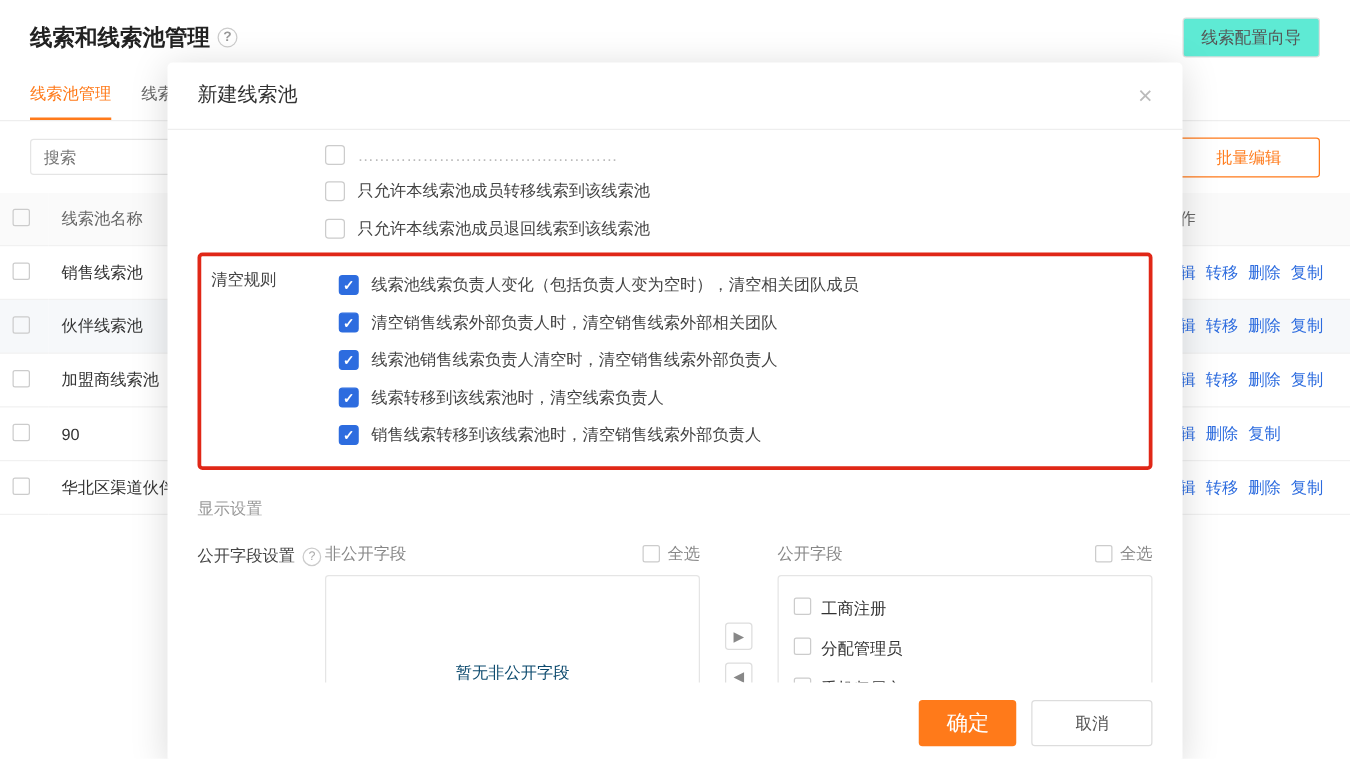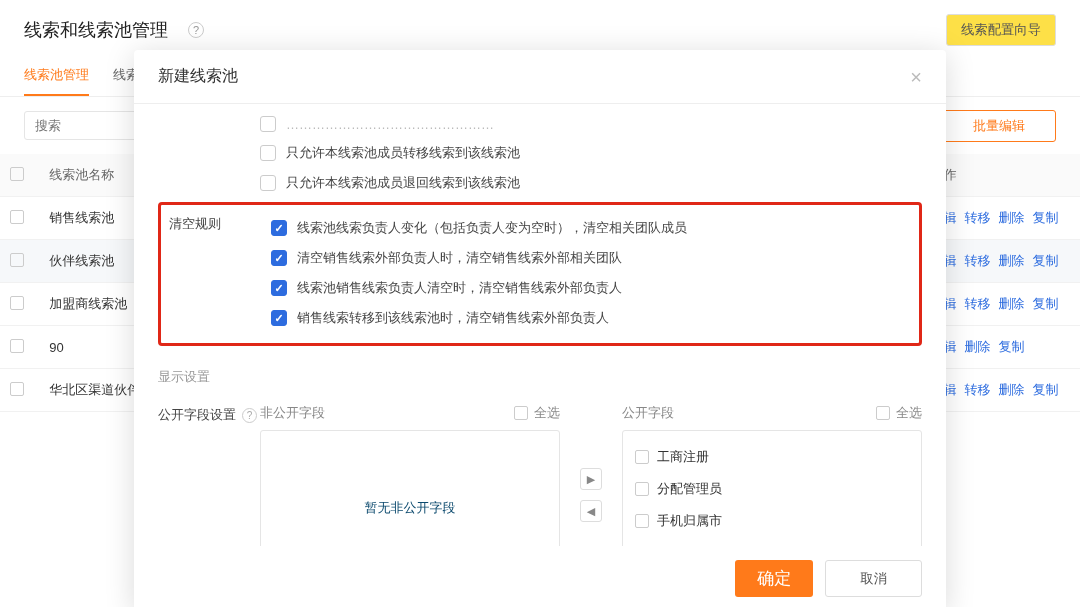--- a/index.html
+++ b/index.html
@@ -1,22 +1,22 @@
 <!DOCTYPE html>
 <html><head>
 <meta charset="utf-8">
 <style>
 * { box-sizing: border-box; margin: 0; padding: 0; }
 body { font-family: -apple-system,"PingFang SC","Microsoft YaHei",sans-serif; font-size: 13px; color: #333; background: #fff; width: 1080px; height: 607px; overflow: hidden; position: relative; }
 
 
 .page-header { display:flex; align-items:center; justify-content:space-between; padding:14px 24px 10px; }
-.page-title { font-size:18px; font-weight:400; color:#222; display:flex; align-items:center; gap:20px;text-align:right; }
+.page-title { font-size:18px; font-weight:700; color:#222; display:flex; align-items:center; gap:6px;text-align:right; }
 .help-dot { width:16px; height:16px; border:1px solid #ccc; border-radius:50%; font-size:11px; color:#999; display:flex; align-items:center; justify-content:center; }
-.wizard-btn { border:1px solid #ddd; background:#fde047; padding:6px 14px; border-radius:3px; color:#555; cursor:pointer; }
+.wizard-btn { border:1px solid #ddd; background:#5eead4; padding:6px 14px; border-radius:3px; color:#555; cursor:pointer; }
 
 .tabbar { display:flex; gap:24px; padding:0 24px; border-bottom:1px solid #eee; }
 .tab { padding:10px 0; color:#666; cursor:pointer; }
 .tab.active { color:#ff7a1a; border-bottom:2px solid #ff7a1a; font-weight:500; }
 
 .toolbar-row { display:flex; align-items:center; padding:10px 24px; gap:8px; }
 .search-input { flex:0 0 auto; width:640px; border:1px solid #e5e5e5; border-radius:3px; padding:6px 10px; color:#999; font-size:13px; }
 .toolbar-right { margin-left:auto; display:flex; align-items:center; gap:8px; }
 .gear-circle { width:22px; height:22px; border:1px solid #ccc; border-radius:50%; display:flex; align-items:center; justify-content:center; color:#888; font-size:12px; }
 .btn-orange { background:#ff7a1a; color:#fff; border:none; padding:7px 14px; border-radius:3px; cursor:pointer; font-size:17px; display:inline-flex; align-items:center; gap:3px;}
@@ -53,21 +53,21 @@
 
 .callout { border:3px solid #e02717; border-radius:4px; padding:4px 8px 6px; margin-bottom:12px; }
 
 .section-hd { color:#999; font-size:13px; padding:10px 0 14px; }
 
 .field-row { display:flex; align-items:flex-start; gap:20px; }
 .dual-col { flex:1; }
 .dual-hd { display:flex; align-items:center; justify-content:space-between; padding-bottom:8px; color:#888; }
 .dual-box { border:1px solid #e5e5e5; border-radius:3px; height:156px; padding:10px 12px; font-size:13px; color:#333; overflow:hidden;}
 .placeholder-center { display:flex; align-items:center; justify-content:center; height:100%; color:#0c4a6e; }
-.opt-line { display:flex; align-items:center; gap:8px; padding:7px 0; }
+.opt-line { display:flex; align-items:flex-start; gap:8px; padding:7px 0; }
 .move-btns { display:flex; flex-direction:column; gap:10px; align-self:center;}
 .move-btn { width:22px; height:22px; border:1px solid #ddd; border-radius:3px; display:flex; align-items:center; justify-content:center; color:#888; cursor:pointer; background:#fff; font-size:11px;}
 .help-q { width:15px; height:15px; border:1px solid #ccc; border-radius:50%; display:inline-flex; align-items:center; justify-content:center; font-size:10px; color:#aaa;}
 </style>
 </head>
 <body>
 
 <div class="page-header">
   <div class="page-title">
     <span>线索和线索池管理</span>
@@ -186,20 +186,24 @@
             <div class="ck-line">
               <span class="ck checked"></span>
               <span>清空销售线索外部负责人时，清空销售线索外部相关团队</span>
             </div>
             <div class="ck-line">
               <span class="ck checked"></span>
               <span>线索池销售线索负责人清空时，清空销售线索外部负责人</span>
             </div>
             <div class="ck-line">
               <span class="ck checked"></span>
+              <span>线索转移到该线索池时，清空线索负责人</span>
+            </div>
+            <div class="ck-line">
+              <span class="ck checked"></span>
               <span>销售线索转移到该线索池时，清空销售线索外部负责人</span>
             </div>
           </div>
       </div>
     </div>
 
     <div class="section-hd">显示设置</div>
 
     <div class="form-row">
       <div class="form-lbl" style="display:flex;align-items:center;gap:6px">

